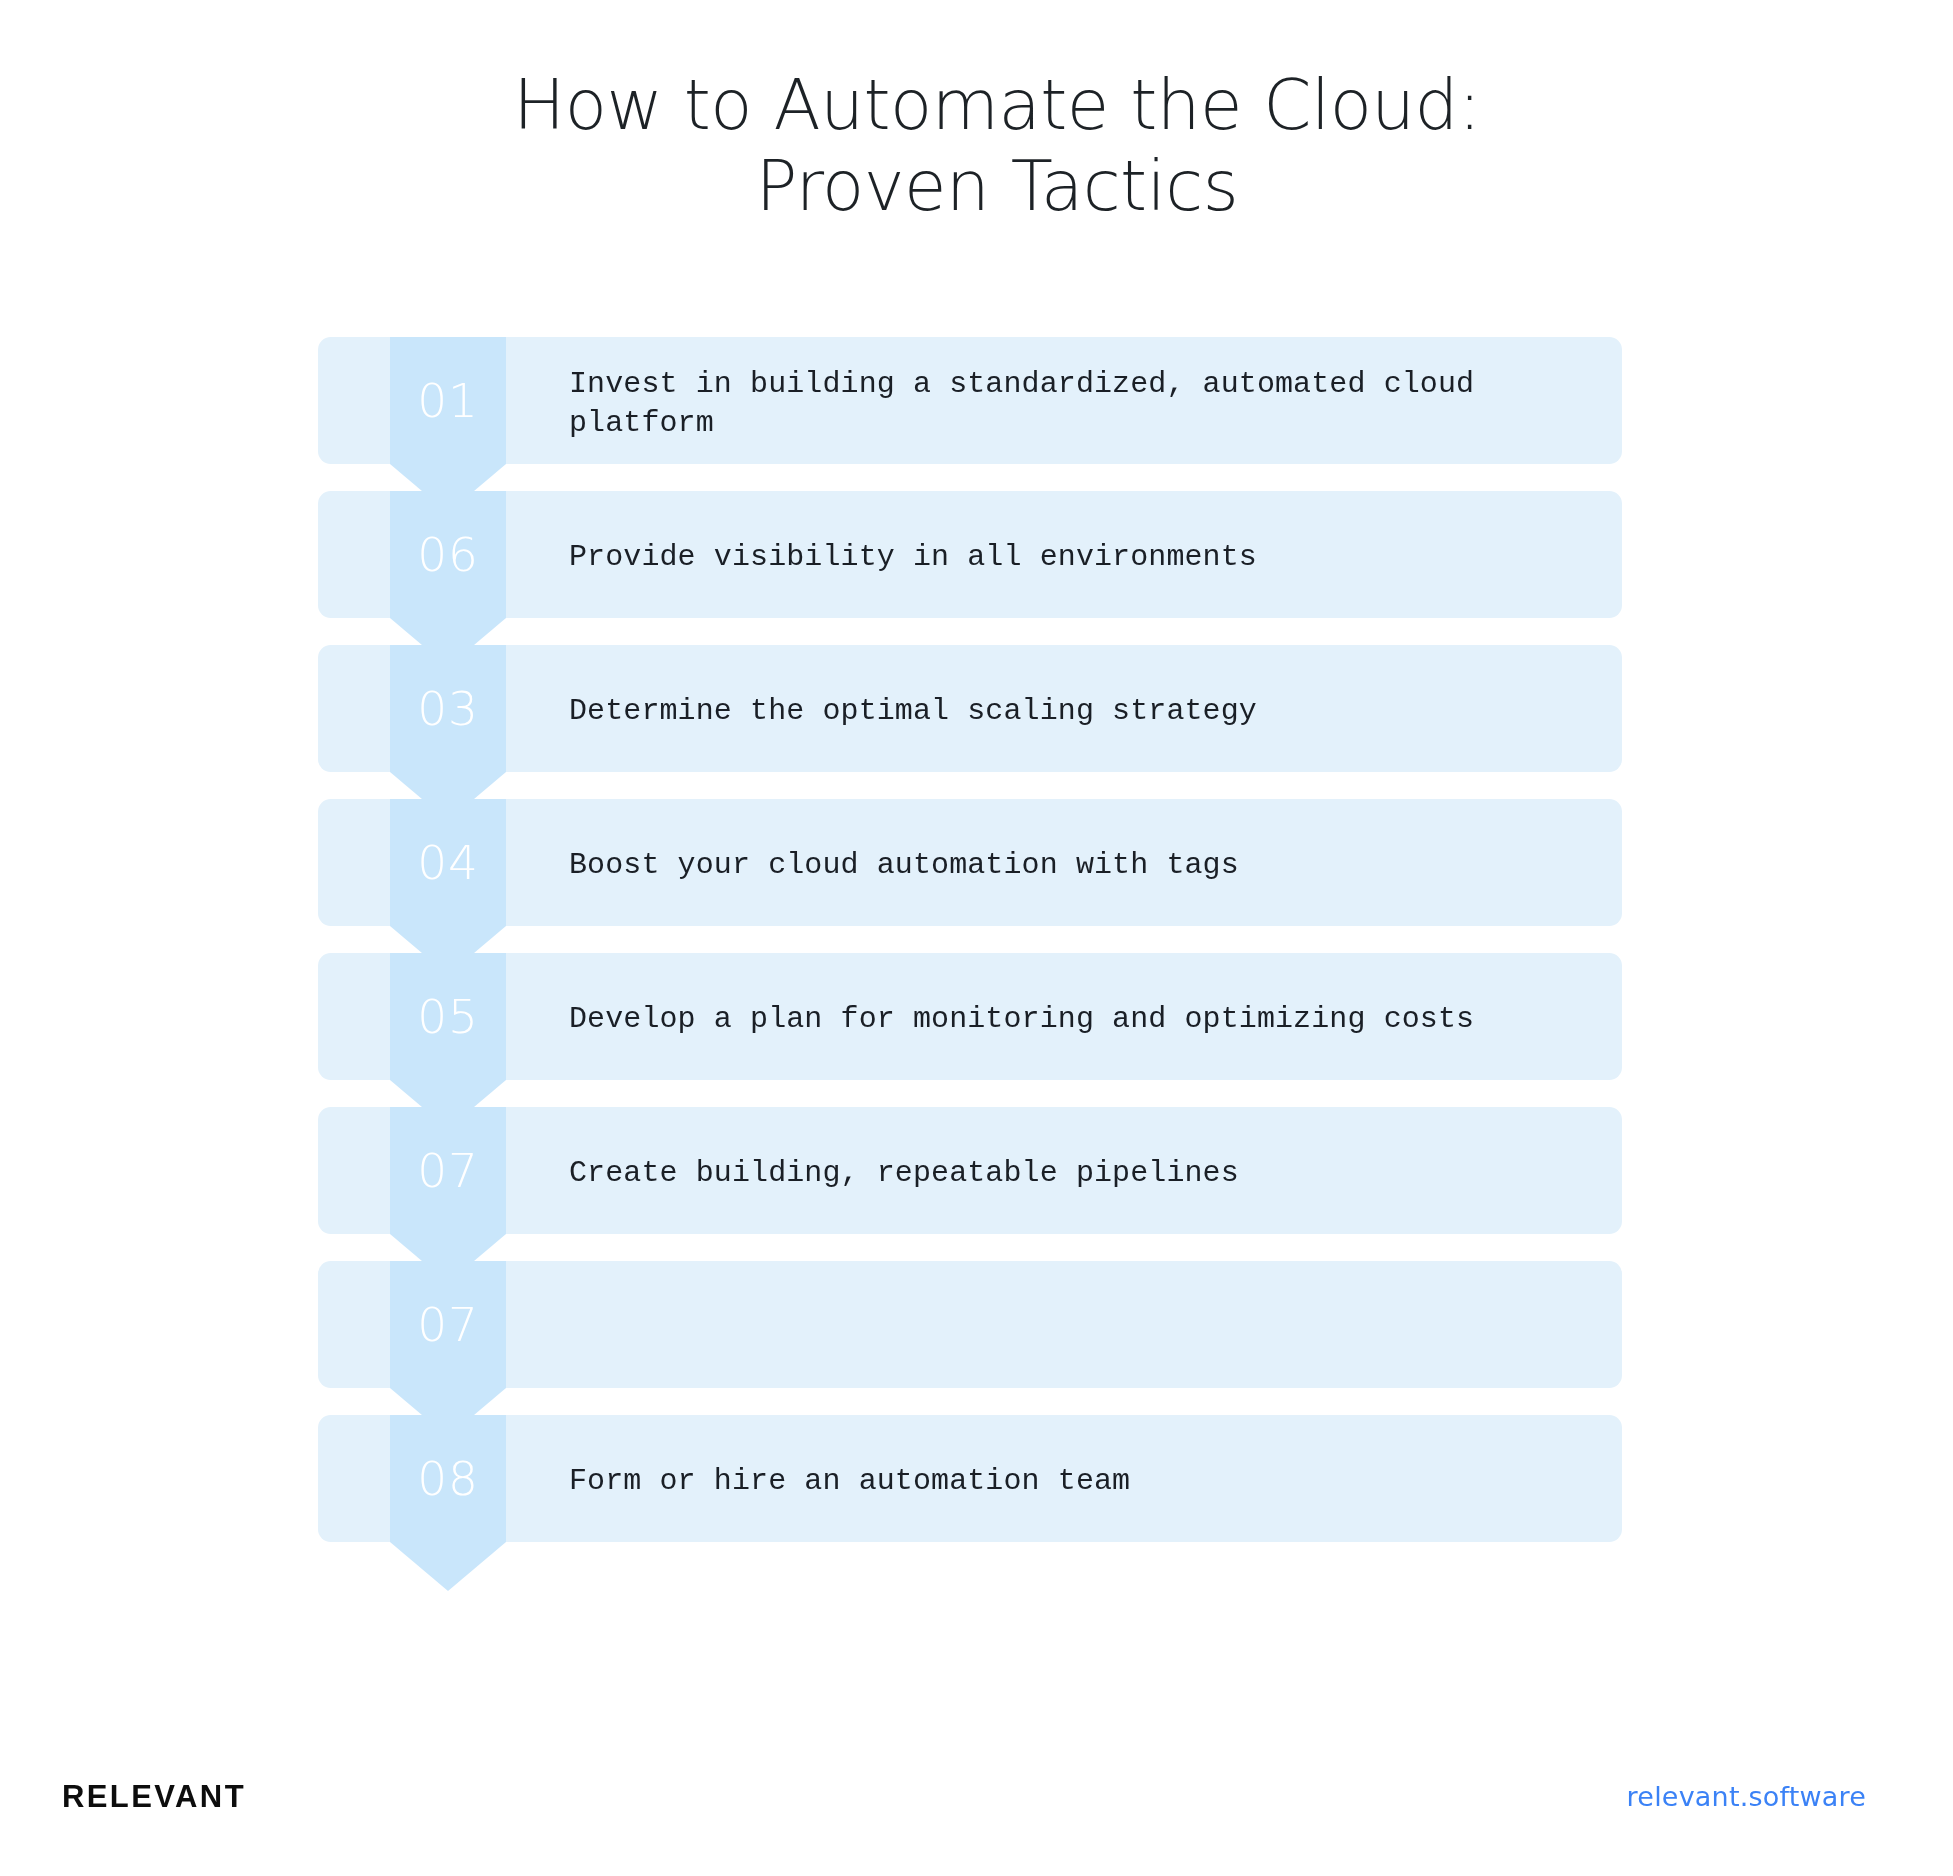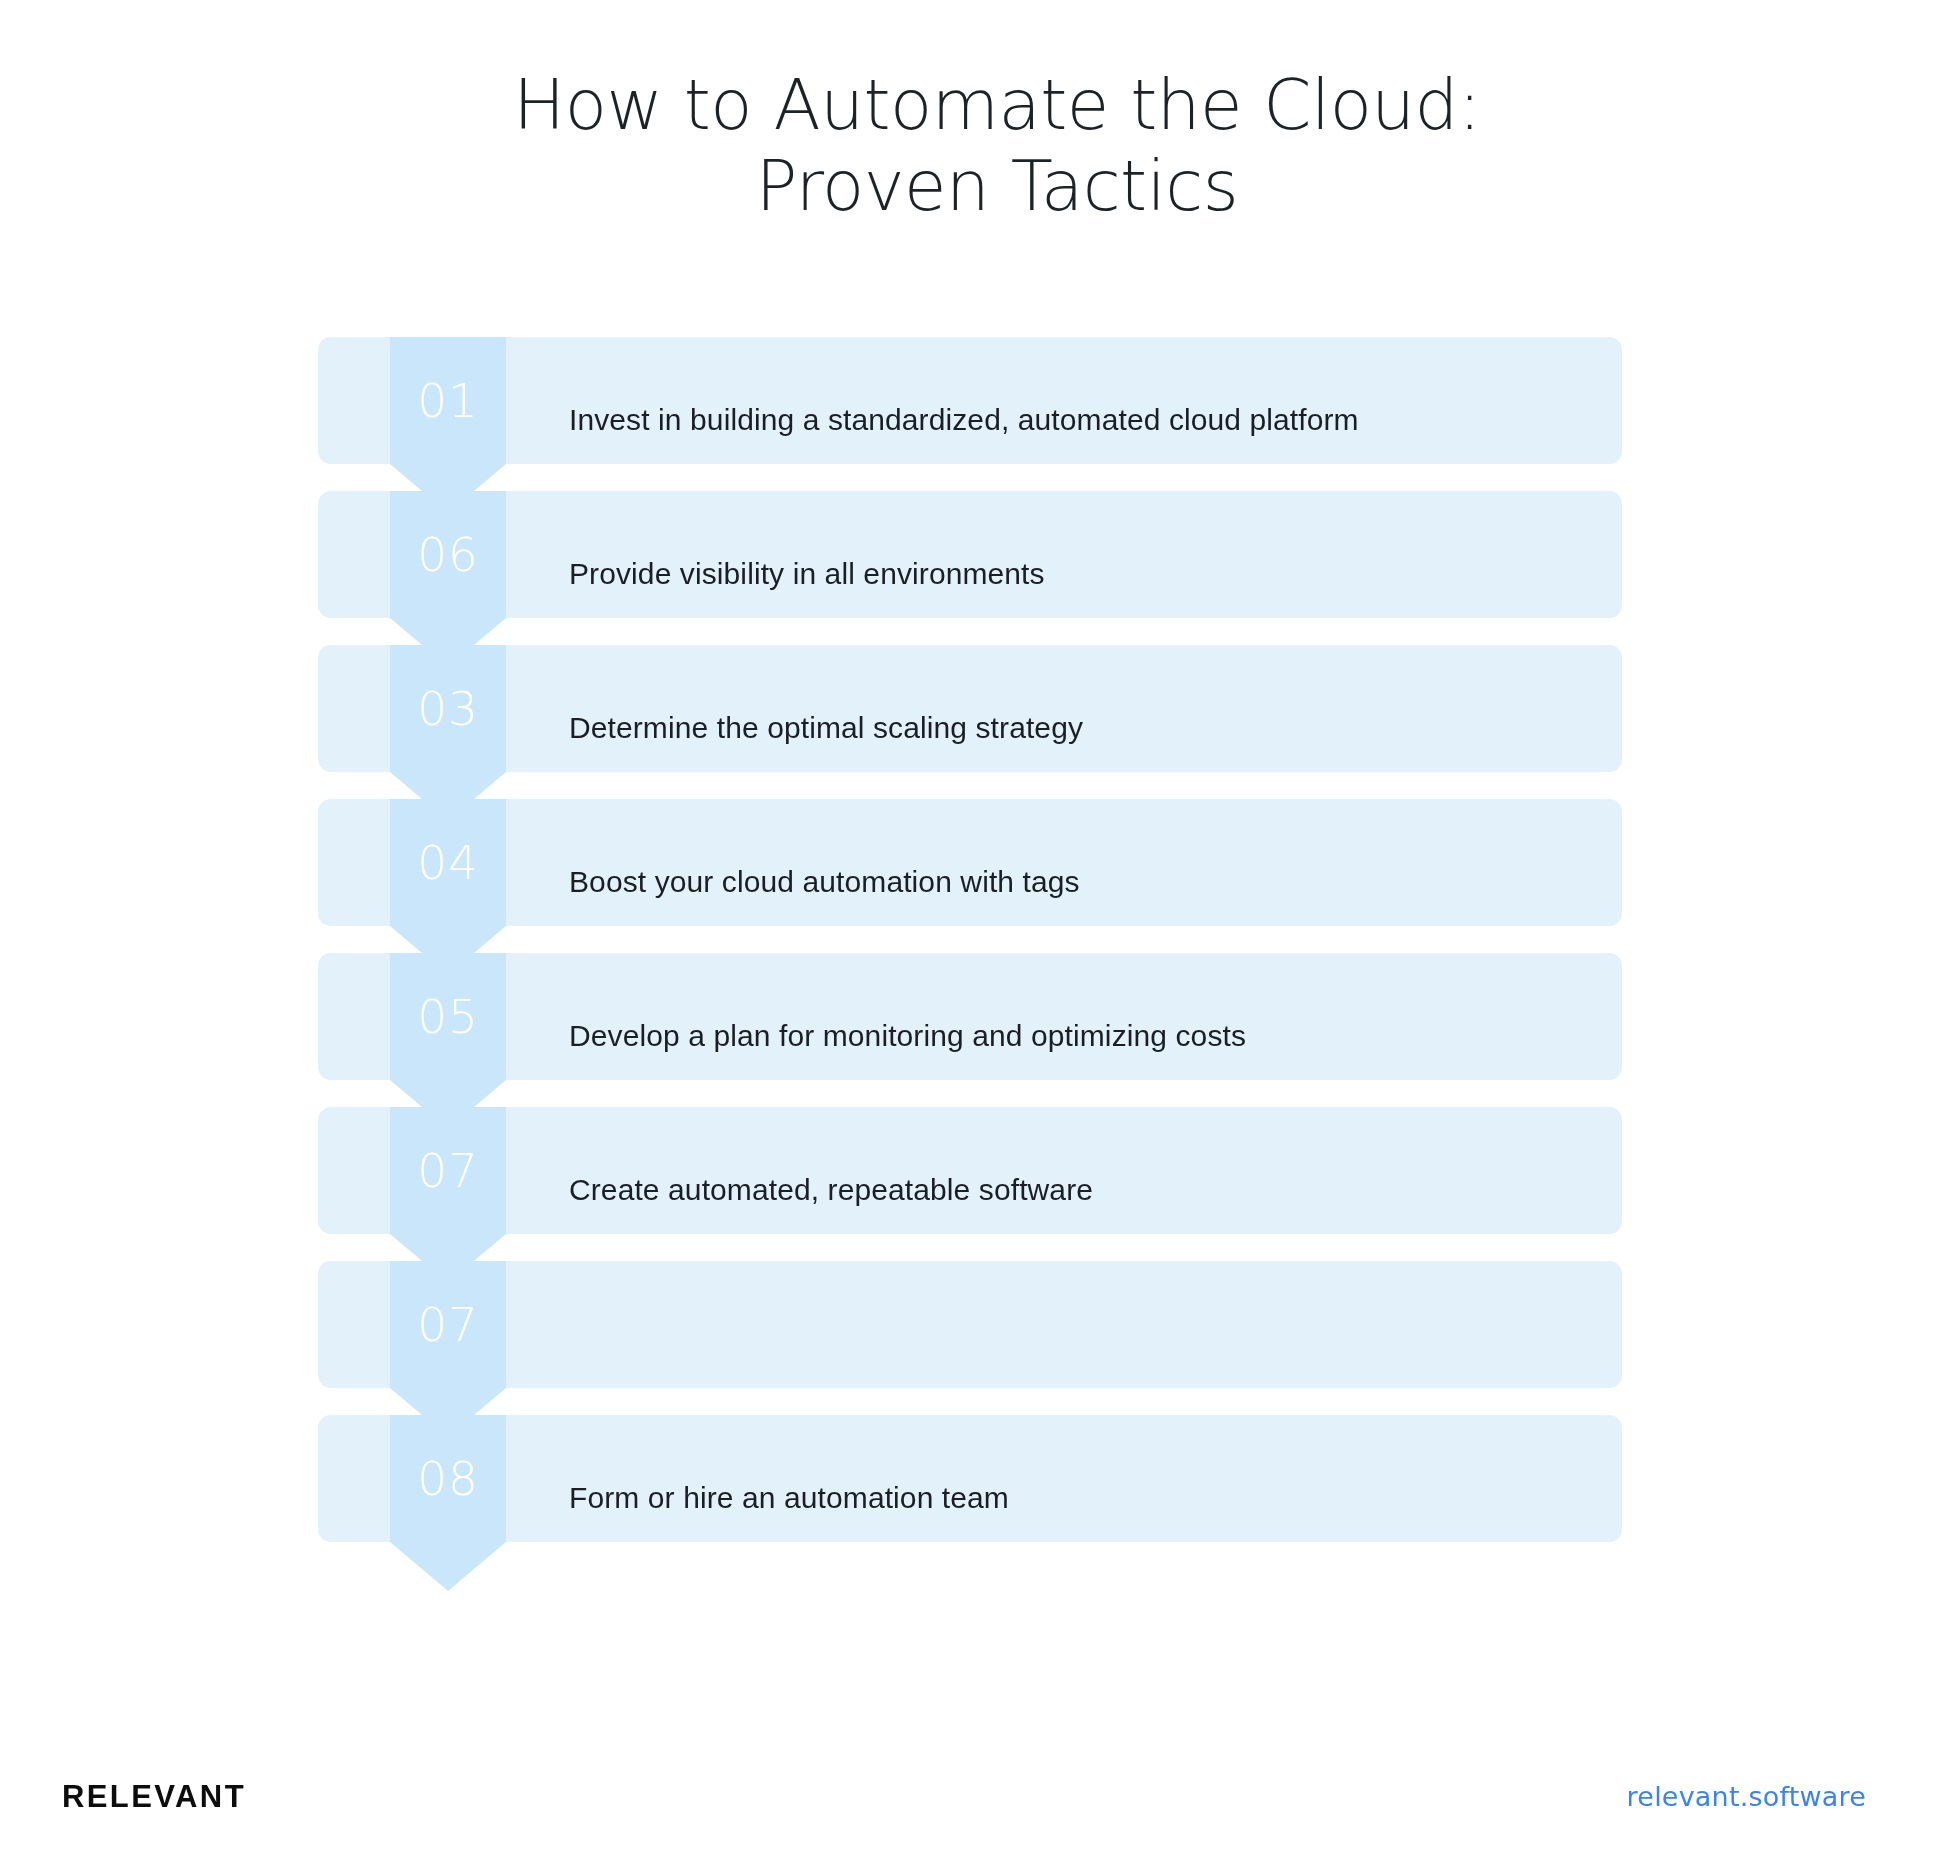--- a/index.html
+++ b/index.html
@@ -90,26 +90,26 @@
     font-weight: 300;
     font-size: 47px;
     letter-spacing: 0.9px;
     color: #ffffff;
     pointer-events: none;
   }
 
   .step-text {
     position: absolute;
     left: 251px;
-    top: 16px;
+    top: 0;
     right: 33px;
     height: 133px;
     display: flex;
     align-items: center;
-    font-family: Liberation Sans, sans-serif;
+    font-family: Liberation Mono, monospace;
     font-weight: 300;
     font-size: 30px;
     line-height: 1.3;
     letter-spacing: 0.1px;
     color: #1a1f26;
   }
 
   
   .footer {
     position: absolute;
@@ -186,21 +186,21 @@
       <div class="step-bar"></div>
       <div class="step-ribbon"></div>
       <div class="step-number">05</div>
       <div class="step-text">Develop a plan for monitoring and optimizing costs</div>
     </div>
 
     <div class="step-row">
       <div class="step-bar"></div>
       <div class="step-ribbon"></div>
       <div class="step-number">07</div>
-      <div class="step-text">Create automated, repeatable software</div>
+      <div class="step-text">Create building, repeatable pipelines</div>
     </div>
 
     <div class="step-row">
       <div class="step-bar"></div>
       <div class="step-ribbon"></div>
       <div class="step-number">07</div>
     </div>
 
     <div class="step-row">
       <div class="step-bar"></div>

